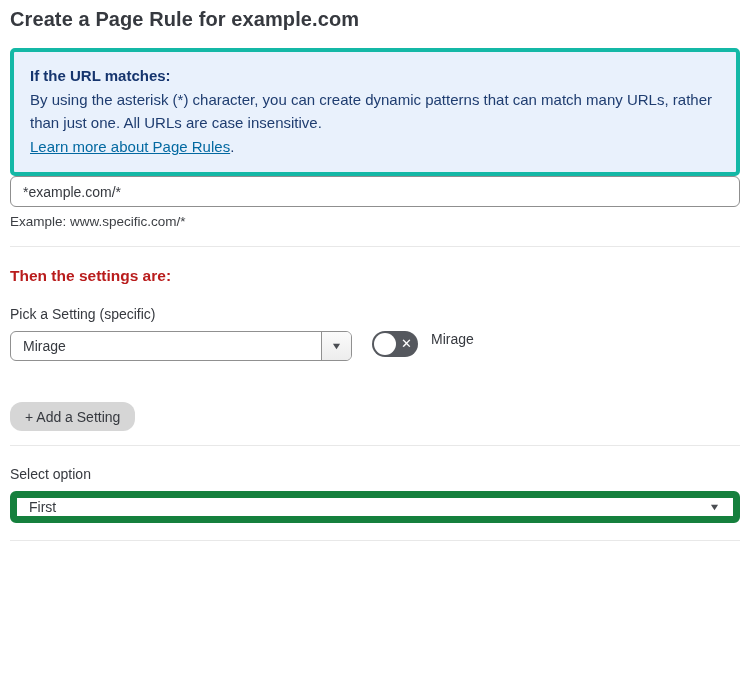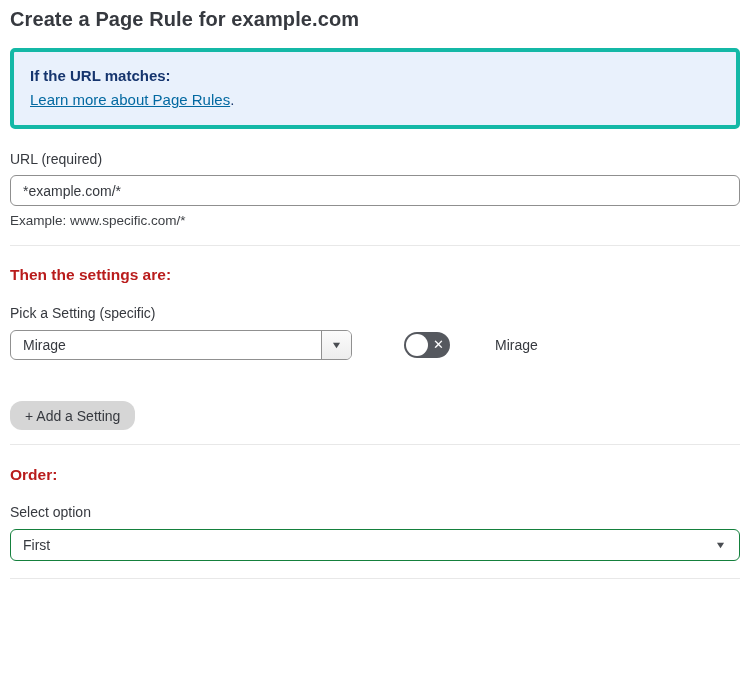--- a/index.html
+++ b/index.html
@@ -78,23 +78,22 @@
   .section-heading {
     font-size:15.5px;
     font-weight:bold;
     color:#b91c1c;
     margin-top:20px;
   }
 
   
   .setting-row {
     display:flex;
-    align-items:center;
+    align-items:flex-start;
     margin-top:9px;
-    gap:32px;
   }
   .segmented-select {
     width:342px;
     height:30px;
     border:1px solid #909090;
     border-radius:6px;
     display:flex;
     align-items:stretch;
     background:#fff;
     overflow:hidden;
@@ -171,21 +170,21 @@
     padding:0 16px;
   }
   .add-setting-btn { margin-top:41px; padding:0 15px; }
 
   
   .wide-select {
     position:relative;
     margin-top:9px;
     width:100%;
     height:32px;
-    border:1px solid #15803d;
+    border:7px solid #15803d;
     border-radius:6px;
     background:#fff;
     display:flex;
     align-items:center;
     padding-left:12px;
     font-size:14px;
     color:#36393f;
     cursor:pointer;
   }
   .wide-select .arrow-glyph {
@@ -205,24 +204,24 @@
 </style>
 </head>
 <body>
 
 <div class="container">
 
   <h1 class="page-title">Create a Page Rule for example.com</h1>
 
   <div class="info-box">
     <div class="info-heading">If the URL matches:</div>
+    <div class="info-body">By using the asterisk (*) character, you can create dynamic patterns that can match many URLs, rather than just one. All URLs are case insensitive.</div>
     <div class="info-link-line"><a class="info-link">Learn more about Page Rules</a><span>.</span></div>
   </div>
 
-  <div class="field-label">URL (required)</div>
   <input class="text-input" type="text" value="*example.com/*" style="">
   <div class="helper-text">Example: www.specific.com/*</div>
 
   <hr class="divider">
 
   <div class="section-heading">Then the settings are:</div>
 
   <div class="field-label" style="margin-top:21px;">Pick a Setting (specific)</div>
 
   <div class="setting-row">
@@ -237,21 +236,20 @@
       <span class="knob"></span>
       <span class="x-glyph">✕</span>
     </div>
     <div class="toggle-label">Mirage</div>
   </div>
 
   <button class="btn btn-gray add-setting-btn">+ Add a Setting</button>
 
   <hr class="divider" style="margin-top:14px;">
 
-  <div class="section-heading" style="margin-top:21px;">Order:</div>
 
   <div class="field-label" style="margin-top:20px;">Select option</div>
 
   <div class="wide-select">
     <span>First</span>
     <span class="arrow-glyph">▼</span>
   </div>
 
 
   <hr class="divider">

